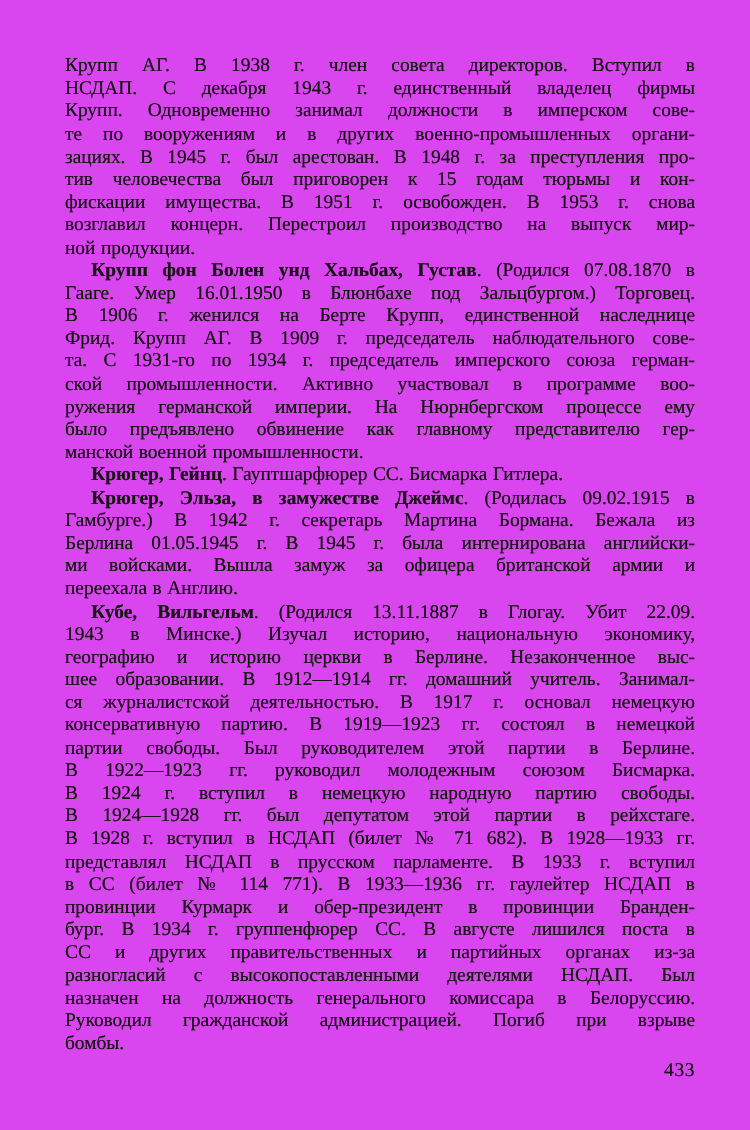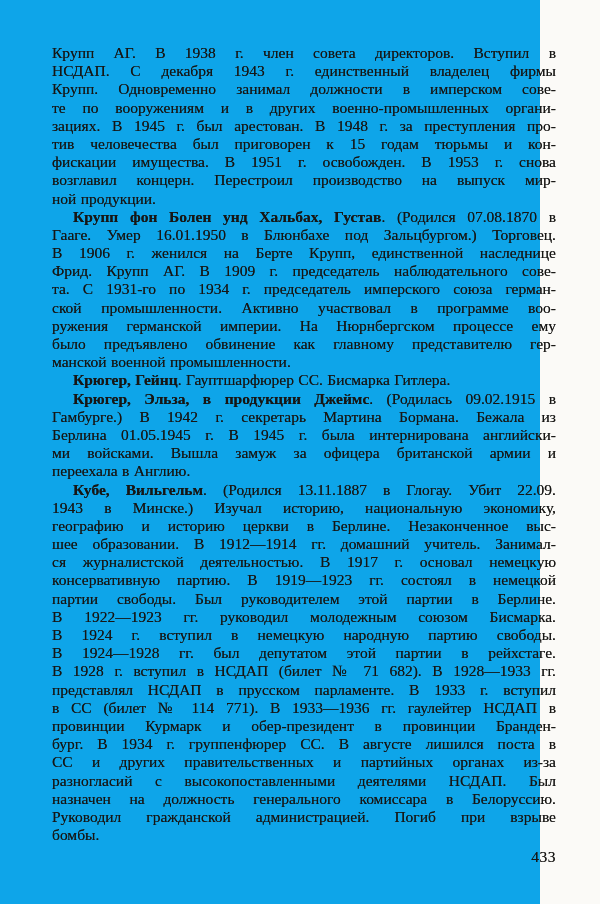--- a/index.html
+++ b/index.html
@@ -5,23 +5,23 @@
   html, body {
     margin: 0;
     padding: 0;
     width: 600px;
     height: 904px;
     background: #fbfaf7;
     overflow: hidden;
   }
   .page {
     position: relative;
-    width: 540px;
+    width: 600px;
     height: 904px;
-    background: #0ea5e9;
+    background: #d946ef;
     font-family: "Liberation Serif", serif;
     color: #171614;
   }
   .text-block {
     position: absolute;
     left: 52px;
     top: 44px;
     width: 504px;
     font-size: 15.5px;
     line-height: 18.2px;
@@ -72,21 +72,21 @@
       <div class="line indent"><span class="seg b">Крупп фон Болен унд Хальбах, Густав</span><span class="seg">. (Родился 07.08.1870 в</span></div>
       <div class="line"><span class="seg">Гааге. Умер 16.01.1950 в Блюнбахе под Зальцбургом.) Торговец.</span></div>
       <div class="line"><span class="seg">В 1906 г. женился на Берте Крупп, единственной наследнице</span></div>
       <div class="line"><span class="seg">Фрид. Крупп АГ. В 1909 г. председатель наблюдательного сове-</span></div>
       <div class="line"><span class="seg">та. С 1931-го по 1934 г. председатель имперского союза герман-</span></div>
       <div class="line"><span class="seg">ской промышленности. Активно участвовал в программе воо-</span></div>
       <div class="line"><span class="seg">ружения германской империи. На Нюрнбергском процессе ему</span></div>
       <div class="line"><span class="seg">было предъявлено обвинение как главному представителю гер-</span></div>
       <div class="line last"><span class="seg">манской военной промышленности.</span></div>
       <div class="line last indent"><span class="seg b">Крюгер, Гейнц</span><span class="seg">. Гауптшарфюрер СС. Бисмарка Гитлера.</span></div>
-      <div class="line indent"><span class="seg b">Крюгер, Эльза, в продукции Джеймс</span><span class="seg">. (Родилась 09.02.1915 в</span></div>
+      <div class="line indent"><span class="seg b">Крюгер, Эльза, в замужестве Джеймс</span><span class="seg">. (Родилась 09.02.1915 в</span></div>
       <div class="line"><span class="seg">Гамбурге.) В 1942 г. секретарь Мартина Бормана. Бежала из</span></div>
       <div class="line"><span class="seg">Берлина 01.05.1945 г. В 1945 г. была интернирована английски-</span></div>
       <div class="line"><span class="seg">ми войсками. Вышла замуж за офицера британской армии и</span></div>
       <div class="line last"><span class="seg">переехала в Англию.</span></div>
       <div class="line indent"><span class="seg b">Кубе, Вильгельм</span><span class="seg">. (Родился 13.11.1887 в Глогау. Убит 22.09.</span></div>
       <div class="line"><span class="seg">1943 в Минске.) Изучал историю, национальную экономику,</span></div>
       <div class="line"><span class="seg">географию и историю церкви в Берлине. Незаконченное выс-</span></div>
       <div class="line"><span class="seg">шее образовании. В 1912—1914 гг. домашний учитель. Занимал-</span></div>
       <div class="line"><span class="seg">ся журналистской деятельностью. В 1917 г. основал немецкую</span></div>
       <div class="line"><span class="seg">консервативную партию. В 1919—1923 гг. состоял в немецкой</span></div>

